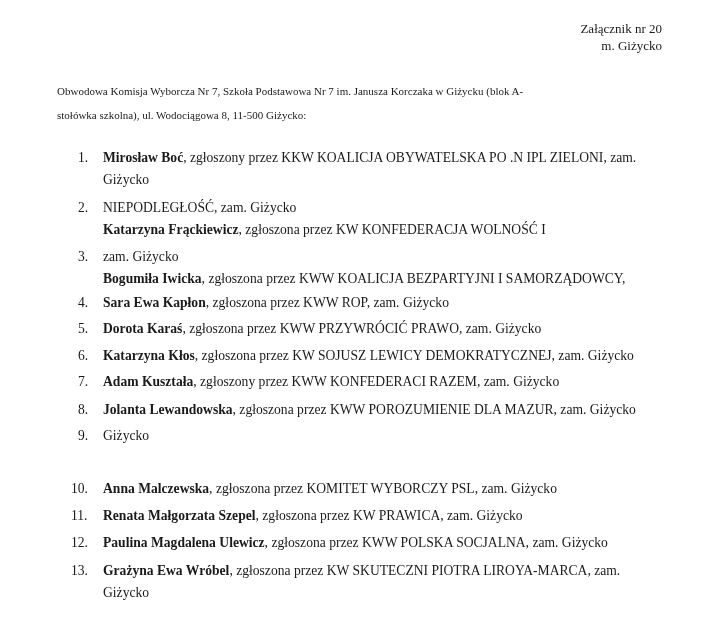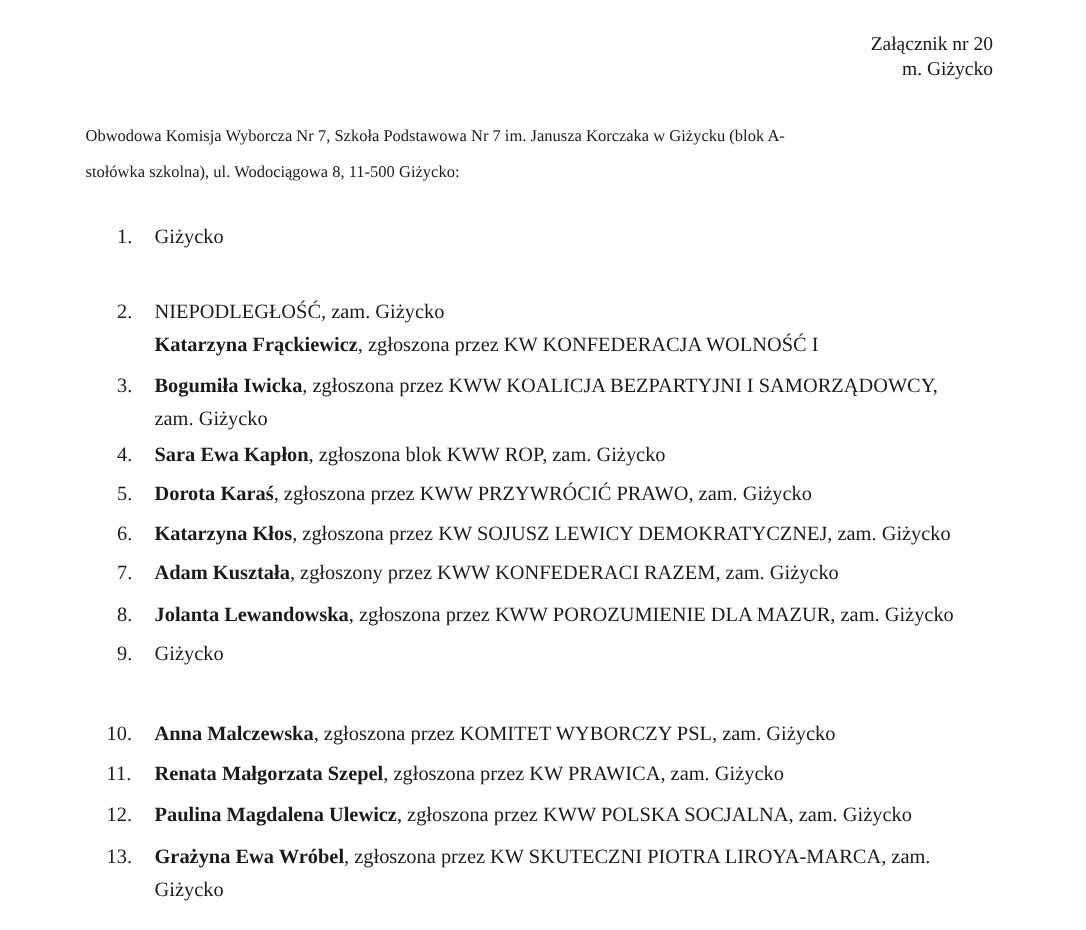--- a/index.html
+++ b/index.html
@@ -34,41 +34,42 @@
 
 <div class="intro">
   <div>Obwodowa Komisja Wyborcza Nr 7, Szkoła Podstawowa Nr 7 im. Janusza Korczaka w Giżycku (blok A-</div>
   <div>stołówka szkolna), ul. Wodociągowa 8, 11-500 Giżycko:</div>
 </div>
 
 <div class="list" id="members-list">
     <div class="item" style="top: 147px;">
       <span class="num">1.</span>
       <div class="body">
+        <div><span class="name">Mirosław Boć</span><span>, zgłoszony przez KKW KOALICJA OBYWATELSKA PO .N IPL ZIELONI, zam.</span></div>
         <div>Giżycko</div>
       </div>
     </div>
     <div class="item" style="top: 197px;">
       <span class="num">2.</span>
       <div class="body">
         <div>NIEPODLEGŁOŚĆ, zam. Giżycko</div>
         <div><span class="name">Katarzyna Frąckiewicz</span><span>, zgłoszona przez KW KONFEDERACJA WOLNOŚĆ I</span></div>
       </div>
     </div>
     <div class="item" style="top: 246px;">
       <span class="num">3.</span>
       <div class="body">
+        <div>zam. Giżycko</div>
         <div><span class="name">Bogumiła Iwicka</span><span>, zgłoszona przez KWW KOALICJA BEZPARTYJNI I SAMORZĄDOWCY,</span></div>
-        <div>zam. Giżycko</div>
       </div>
     </div>
     <div class="item" style="top: 292px;">
       <span class="num">4.</span>
       <div class="body">
-        <div><span class="name">Sara Ewa Kapłon</span><span>, zgłoszona blok KWW ROP, zam. Giżycko</span></div>
+        <div><span class="name">Sara Ewa Kapłon</span><span>, zgłoszona przez KWW ROP, zam. Giżycko</span></div>
       </div>
     </div>
     <div class="item" style="top: 318px;">
       <span class="num">5.</span>
       <div class="body">
         <div><span class="name">Dorota Karaś</span><span>, zgłoszona przez KWW PRZYWRÓCIĆ PRAWO, zam. Giżycko</span></div>
       </div>
     </div>
     <div class="item" style="top: 345px;">
       <span class="num">6.</span>

